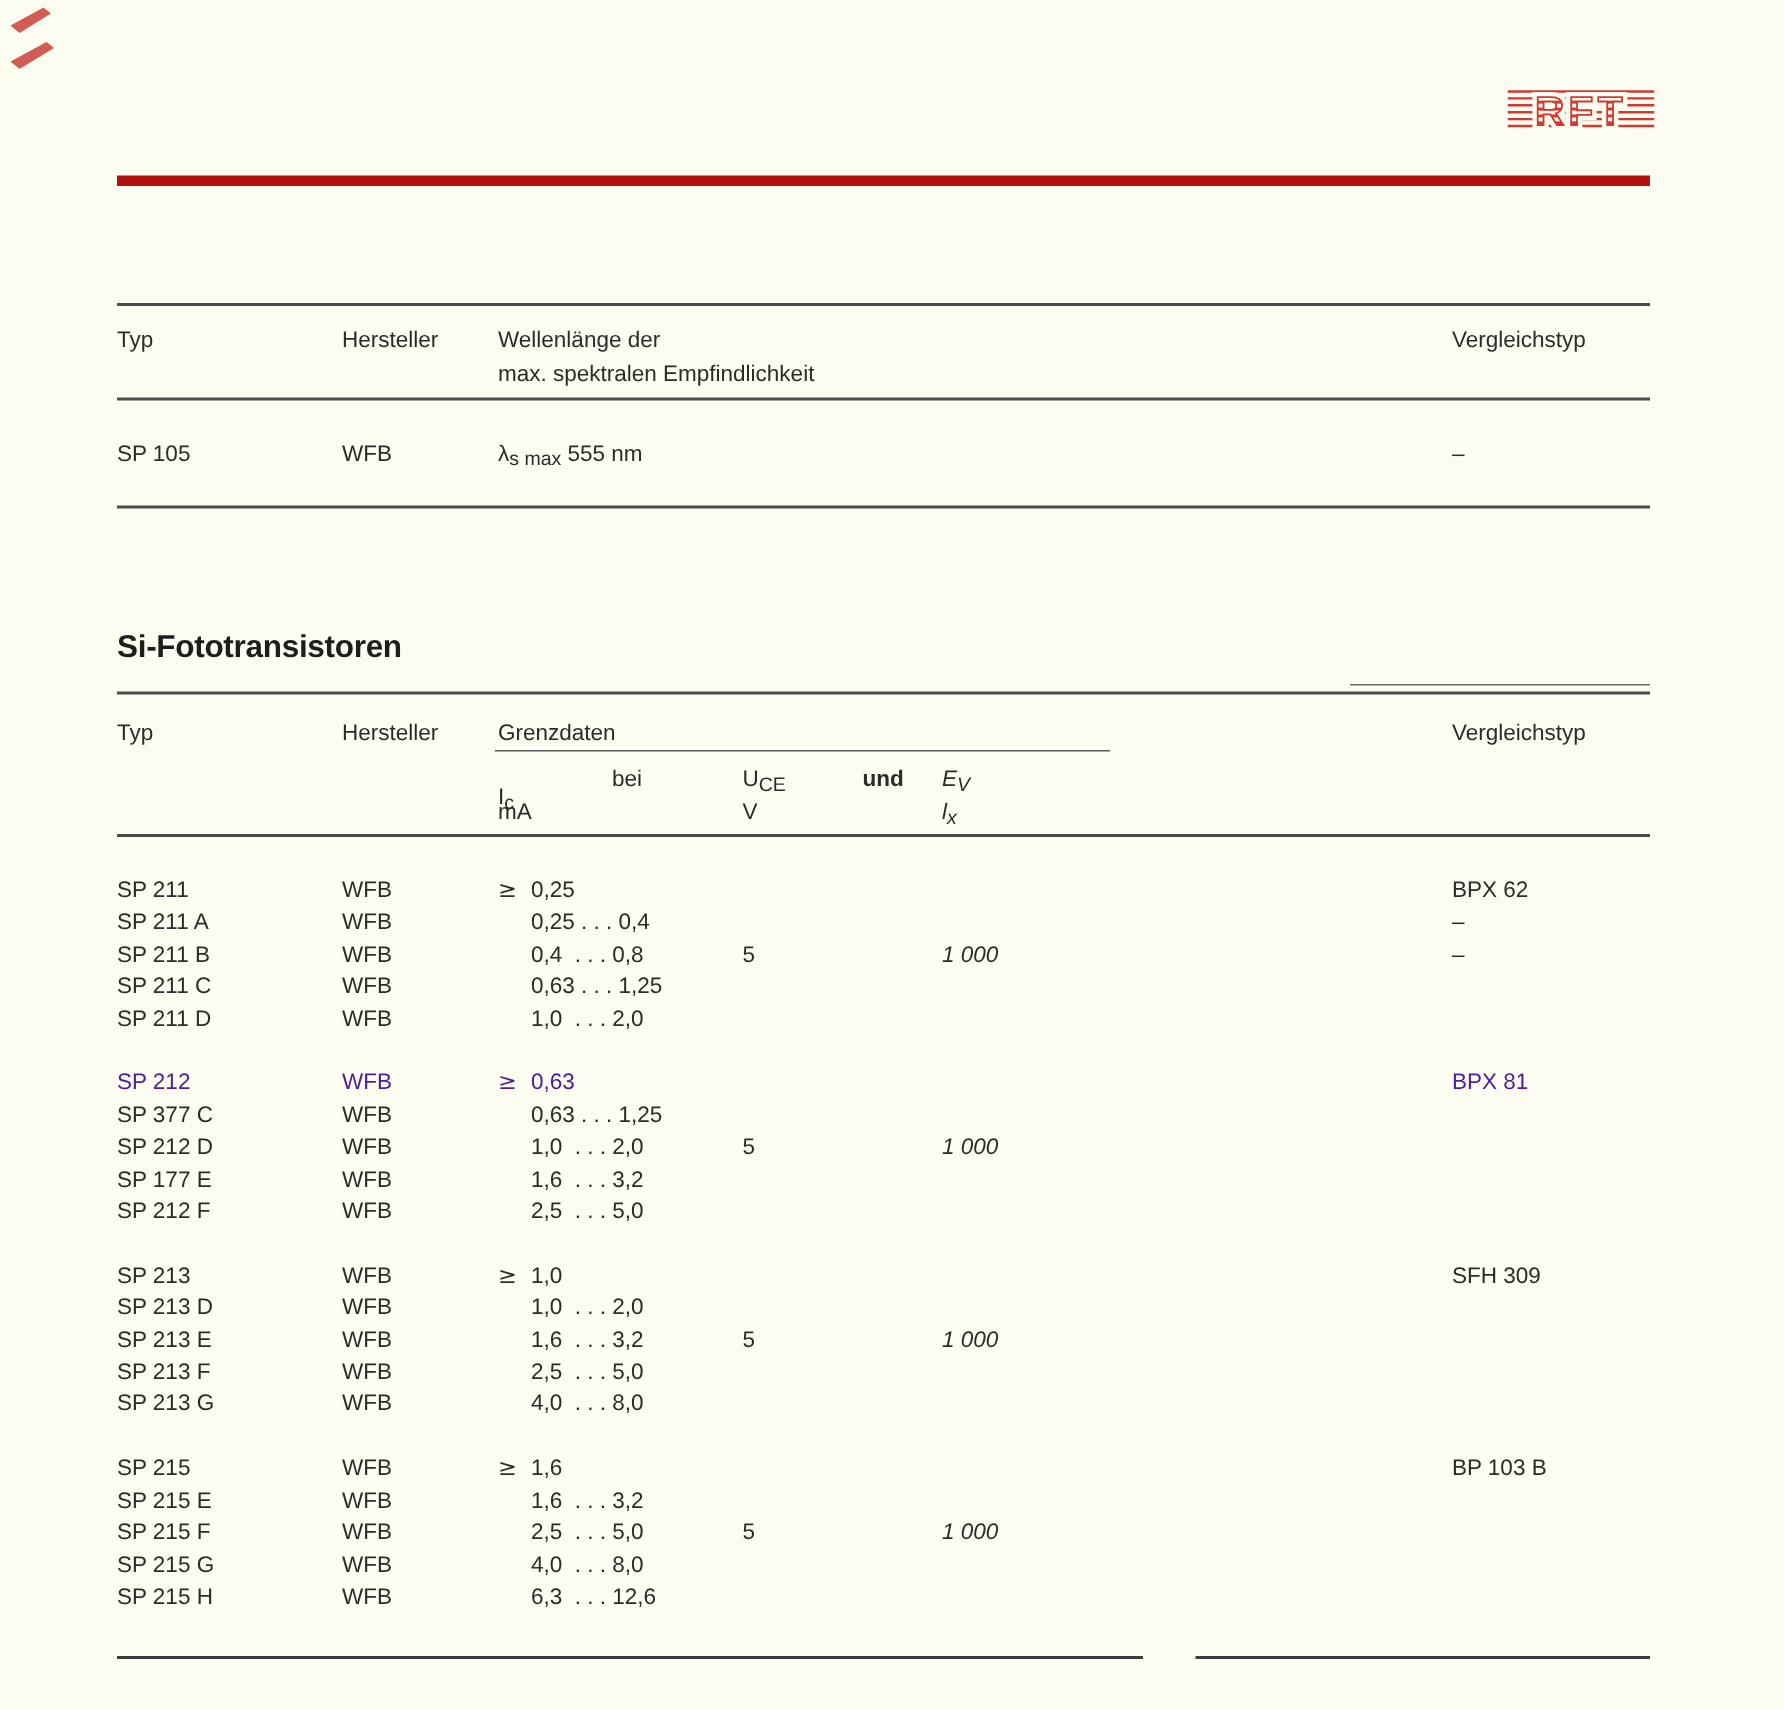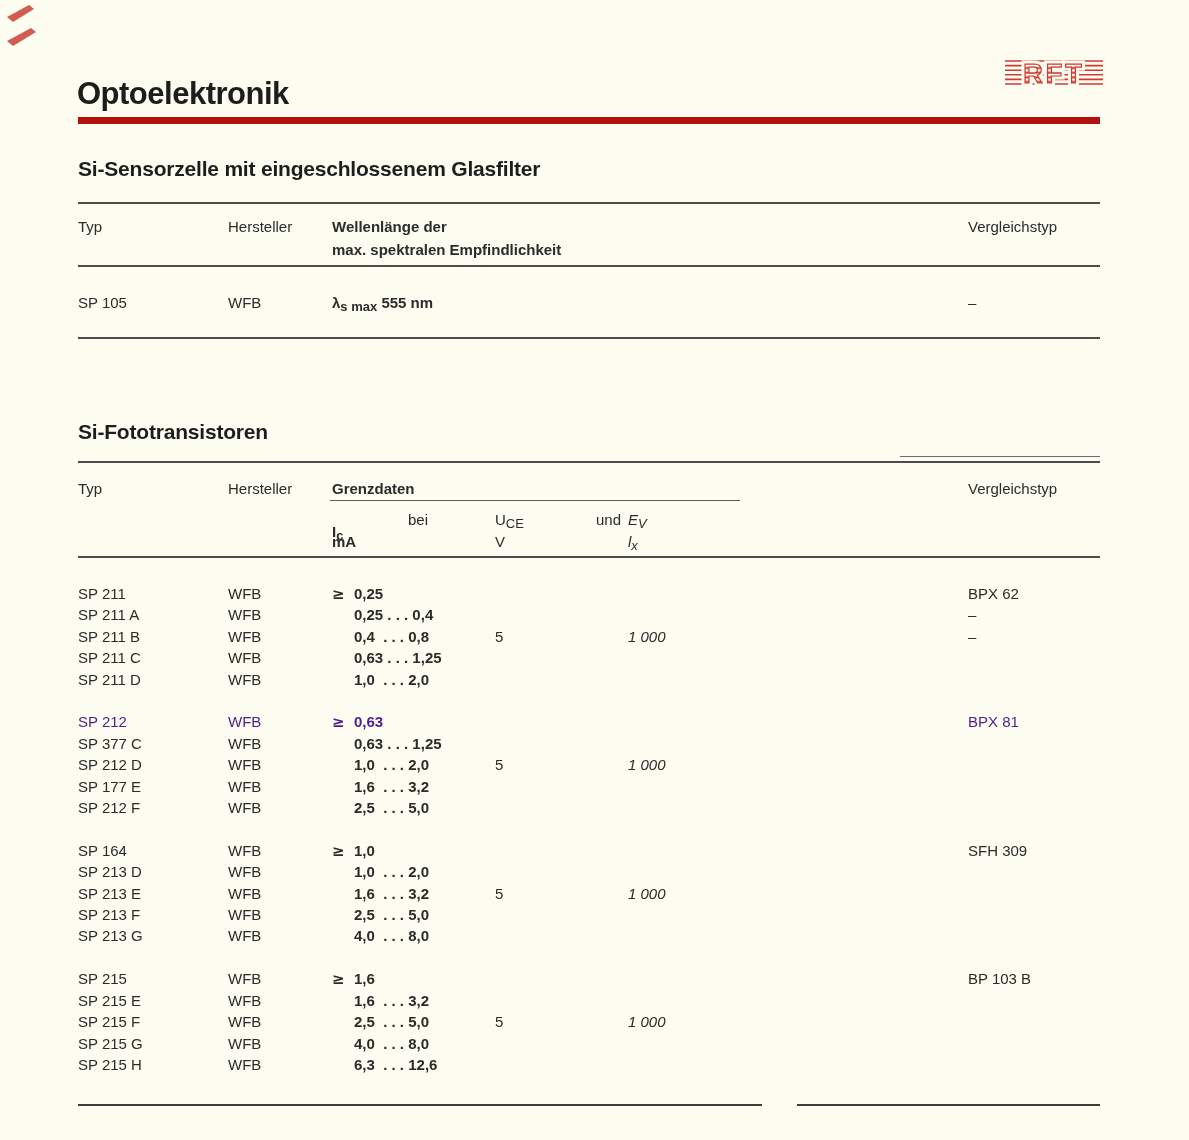--- a/index.html
+++ b/index.html
@@ -14,43 +14,42 @@
   
   .page-title{left:77px; top:76px; font-size:31px; font-weight:bold; letter-spacing:-0.5px; color:#1d1d1d;}
   .red-rule{left:78px; top:117px; width:1022px; height:7px; background:#b2120e;}
   .sec-head{font-size:21px; font-weight:bold; color:#1d1d1d; letter-spacing:-0.2px;}
   
   .rule{position:absolute; left:78px; width:1022px; height:2px; background:#4c4c4c;}
   .rule.thin{height:1px; background:#6a6a6a;}
   
   .cell{position:absolute; top:0; font-size:15px; line-height:21.4px; white-space:pre; color:#2b2b2b;}
   .hdr{font-size:15px; color:#2b2b2b; white-space:pre;}
-  .c0{left:0;} .c1{left:150px;} .c2{left:254px;font-weight:bold;} .c3{left:417px;} .c4{left:550px;font-style:italic;} .c5{left:890px;}
-  .b2{left:330px;} .b3{left:518px;}
+  .c0{left:0;} .c1{left:150px;} .c2{left:254px;} .c3{left:417px;} .c4{left:550px;font-style:italic;} .c5{left:890px;}
+  .b2{left:330px;} .b3{left:497px;font-weight:bold;}
   .trow{position:relative; height:21.4px;}
   .tgroup{margin-bottom:21.5px;}
   .faded .cell{color:#4c1d95;}
   .ge{display:inline-block; width:22px; font-family:"DejaVu Sans",sans-serif;}
   sub.sb{font-size:13px; vertical-align:baseline; position:relative; top:3px;}
   
   .regmark{position:absolute; left:5px;}
   
   .logo{left:1005px; top:52px;}
 </style>
 </head>
 <body>
 
 <div id="page">
 
   <svg class="regmark" style="top:3px;" width="34" height="46" viewBox="0 0 34 46">
     <path d="M2 14 L24 2 L29 6 L8 19 Z" fill="#c84038" opacity="0.85"></path>
     <path d="M2 38 L26 25 L31 29 L8 43 Z" fill="#c84038" opacity="0.85"></path>
   </svg>
 
-  <div class="abs page-title">Optoelektronik</div>
 
   <svg class="abs logo" width="98" height="42" viewBox="0 0 98 42">
     <defs>
       <pattern id="lstr" width="4" height="4.6" patternUnits="userSpaceOnUse">
         <rect width="4" height="4.6" fill="#fcfdf0"></rect>
         <rect y="1.3" width="4" height="2" fill="#d03a33"></rect>
       </pattern>
     </defs>
     <g stroke="#d03a33" stroke-width="1.6">
       <line x1="0" y1="9" x2="98" y2="9"></line>
@@ -59,21 +58,20 @@
       <line x1="0" y1="22.8" x2="98" y2="22.8"></line>
       <line x1="0" y1="27.4" x2="98" y2="27.4"></line>
       <line x1="0" y1="32" x2="98" y2="32"></line>
     </g>
     <text x="49" y="31" text-anchor="middle" font-family="Liberation Sans, DejaVu Sans, sans-serif" font-size="27" font-weight="bold" letter-spacing="3" stroke="#fcfdf0" stroke-width="7" fill="none">RFT</text>
     <text x="49" y="31" text-anchor="middle" font-family="Liberation Sans, DejaVu Sans, sans-serif" font-size="27" font-weight="bold" letter-spacing="3" stroke="#d03a33" stroke-width="1.2" fill="url(#lstr)">RFT</text>
   </svg>
 
   <div class="abs red-rule"></div>
 
-  <div class="abs sec-head" style="left:78px; top:157px;">Si-Sensorzelle mit eingeschlossenem Glasfilter</div>
 
   <div class="rule" style="top:202px;"></div>
 
   <div class="abs" style="left:78px; top:216px; width:1022px; height:48px;">
     <span class="cell c0 hdr">Typ</span>
     <span class="cell c1 hdr">Hersteller</span>
     <span class="cell c2 hdr">Wellenlänge der</span>
     <span class="cell c2 hdr" style="top:23px;">max. spektralen Empfindlichkeit</span>
     <span class="cell c5 hdr">Vergleichstyp</span>
   </div>
@@ -195,21 +193,21 @@
           <span class="cell c0">SP 212 F</span>
           <span class="cell c1">WFB</span>
           <span class="cell c2"><span class="ge"></span><span>2,5  . . . 5,0</span></span>
           <span class="cell c3"></span>
           <span class="cell c4"></span>
           <span class="cell c5"></span>
         </div>
       </div>
       <div class="tgroup">
         <div class="trow">
-          <span class="cell c0">SP 164</span>
+          <span class="cell c0">SP 213</span>
           <span class="cell c1">WFB</span>
           <span class="cell c2"><span class="ge">≥</span><span>1,0</span></span>
           <span class="cell c3"></span>
           <span class="cell c4"></span>
           <span class="cell c5">SFH 309</span>
         </div>
         <div class="trow">
           <span class="cell c0">SP 213 D</span>
           <span class="cell c1">WFB</span>
           <span class="cell c2"><span class="ge"></span><span>1,0  . . . 2,0</span></span>

